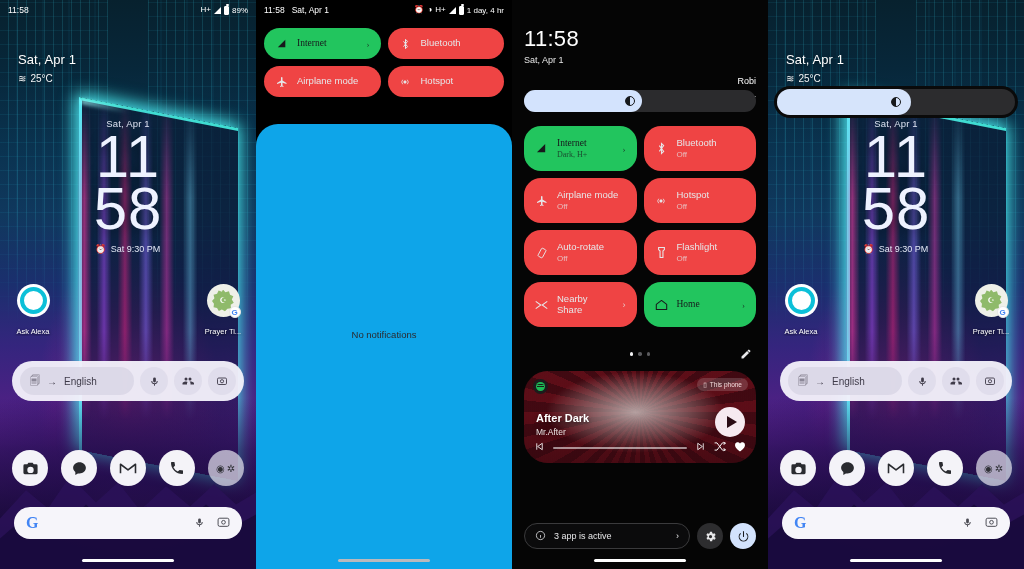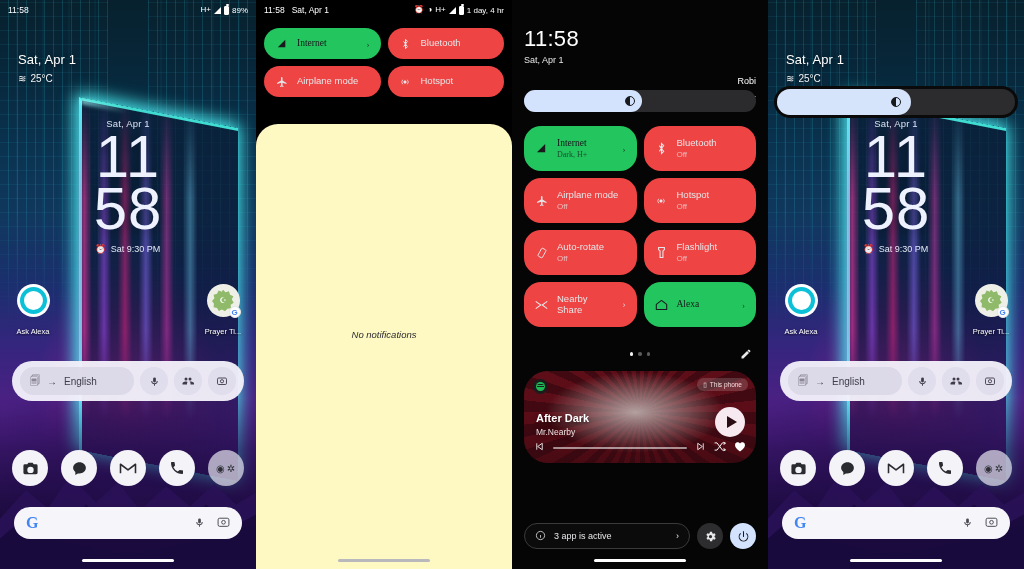--- a/index.html
+++ b/index.html
@@ -168,22 +168,22 @@
   .tile .tsub { font-size: 8px; opacity: .72; margin-top: 1px; }
   .tile .chev { font-size: 9px; opacity: .8; }
   .tile.tall { height: 45px; }
   .tile .tico { width: 13px; display: flex; align-items: center; justify-content: center; flex: none; }
 
   
   .p2 { background: #000; }
   .p2 .qs-wrap { position: absolute; top: 28px; left: 8px; right: 8px; }
   .p2 .notif-sheet {
     position: absolute; top: 124px; left: 0; right: 0; bottom: 0;
-    background: #fef9c3; border-radius: 22px 22px 0 0;
-    display: flex; align-items: center; justify-content: center; font-style: italic;
+    background: #0ea5e9; border-radius: 22px 22px 0 0;
+    display: flex; align-items: center; justify-content: center;
   }
   .p2 .notif-text { color: #2b2b2f; font-size: 9.5px; margin-bottom: 24px; }
 
   
   .p3 { background: #050505; }
   .qs-header { position: absolute; top: 26px; left: 12px; right: 12px; color: #fff; }
   .qs-time { font-size: 22px; font-weight: 400; letter-spacing: .3px; }
   .qs-date { font-size: 9px; margin-top: 3px; opacity: .9; }
   .qs-hright { position: absolute; right: 0; top: 2px; text-align: right; }
   .qs-carrier { font-size: 9px; margin-top: 48px; }
@@ -564,21 +564,21 @@
           <span class="tlabel">Nearby Share</span>
           <span class="chev">›</span>
         </div>
 
         <div class="tile tall on">
           <span class="tico">
             <svg width="13" height="12" viewBox="0 0 20 18" fill="none" stroke="currentColor" stroke-width="1.6" stroke-linejoin="round">
                 <path d="M2 8l8-6 8 6v8H2z"></path>
               </svg>
           </span>
-          <span class="tlabel">Alexa</span>
+          <span class="tlabel">Home</span>
           <span class="chev">›</span>
         </div>
 
       </div>
     </div>
 
     <div class="pagedots">
       <i class="act"></i>
       <i></i>
       <i></i>
@@ -592,21 +592,21 @@
     <div class="media">
       <div class="scrim"></div>
       <div class="appbadge">
           <span class="sp"></span>
         </div>
       <div class="device">
         <span>▯</span>
         <span>This phone</span>
       </div>
       <div class="mtitle">After Dark</div>
-      <div class="martist">Mr.Nearby</div>
+      <div class="martist">Mr.After</div>
       <div class="playbtn">
           <span class="t"></span>
         </div>
       <div class="ctrls">
         <span>
           <svg width="11" height="11" viewBox="0 0 24 24" fill="none" stroke="currentColor" stroke-width="1.8">
               <path d="M18 5v14L8 12zM6 5v14" stroke-linejoin="round"></path>
             </svg>
         </span>
         <span class="seek"></span>

